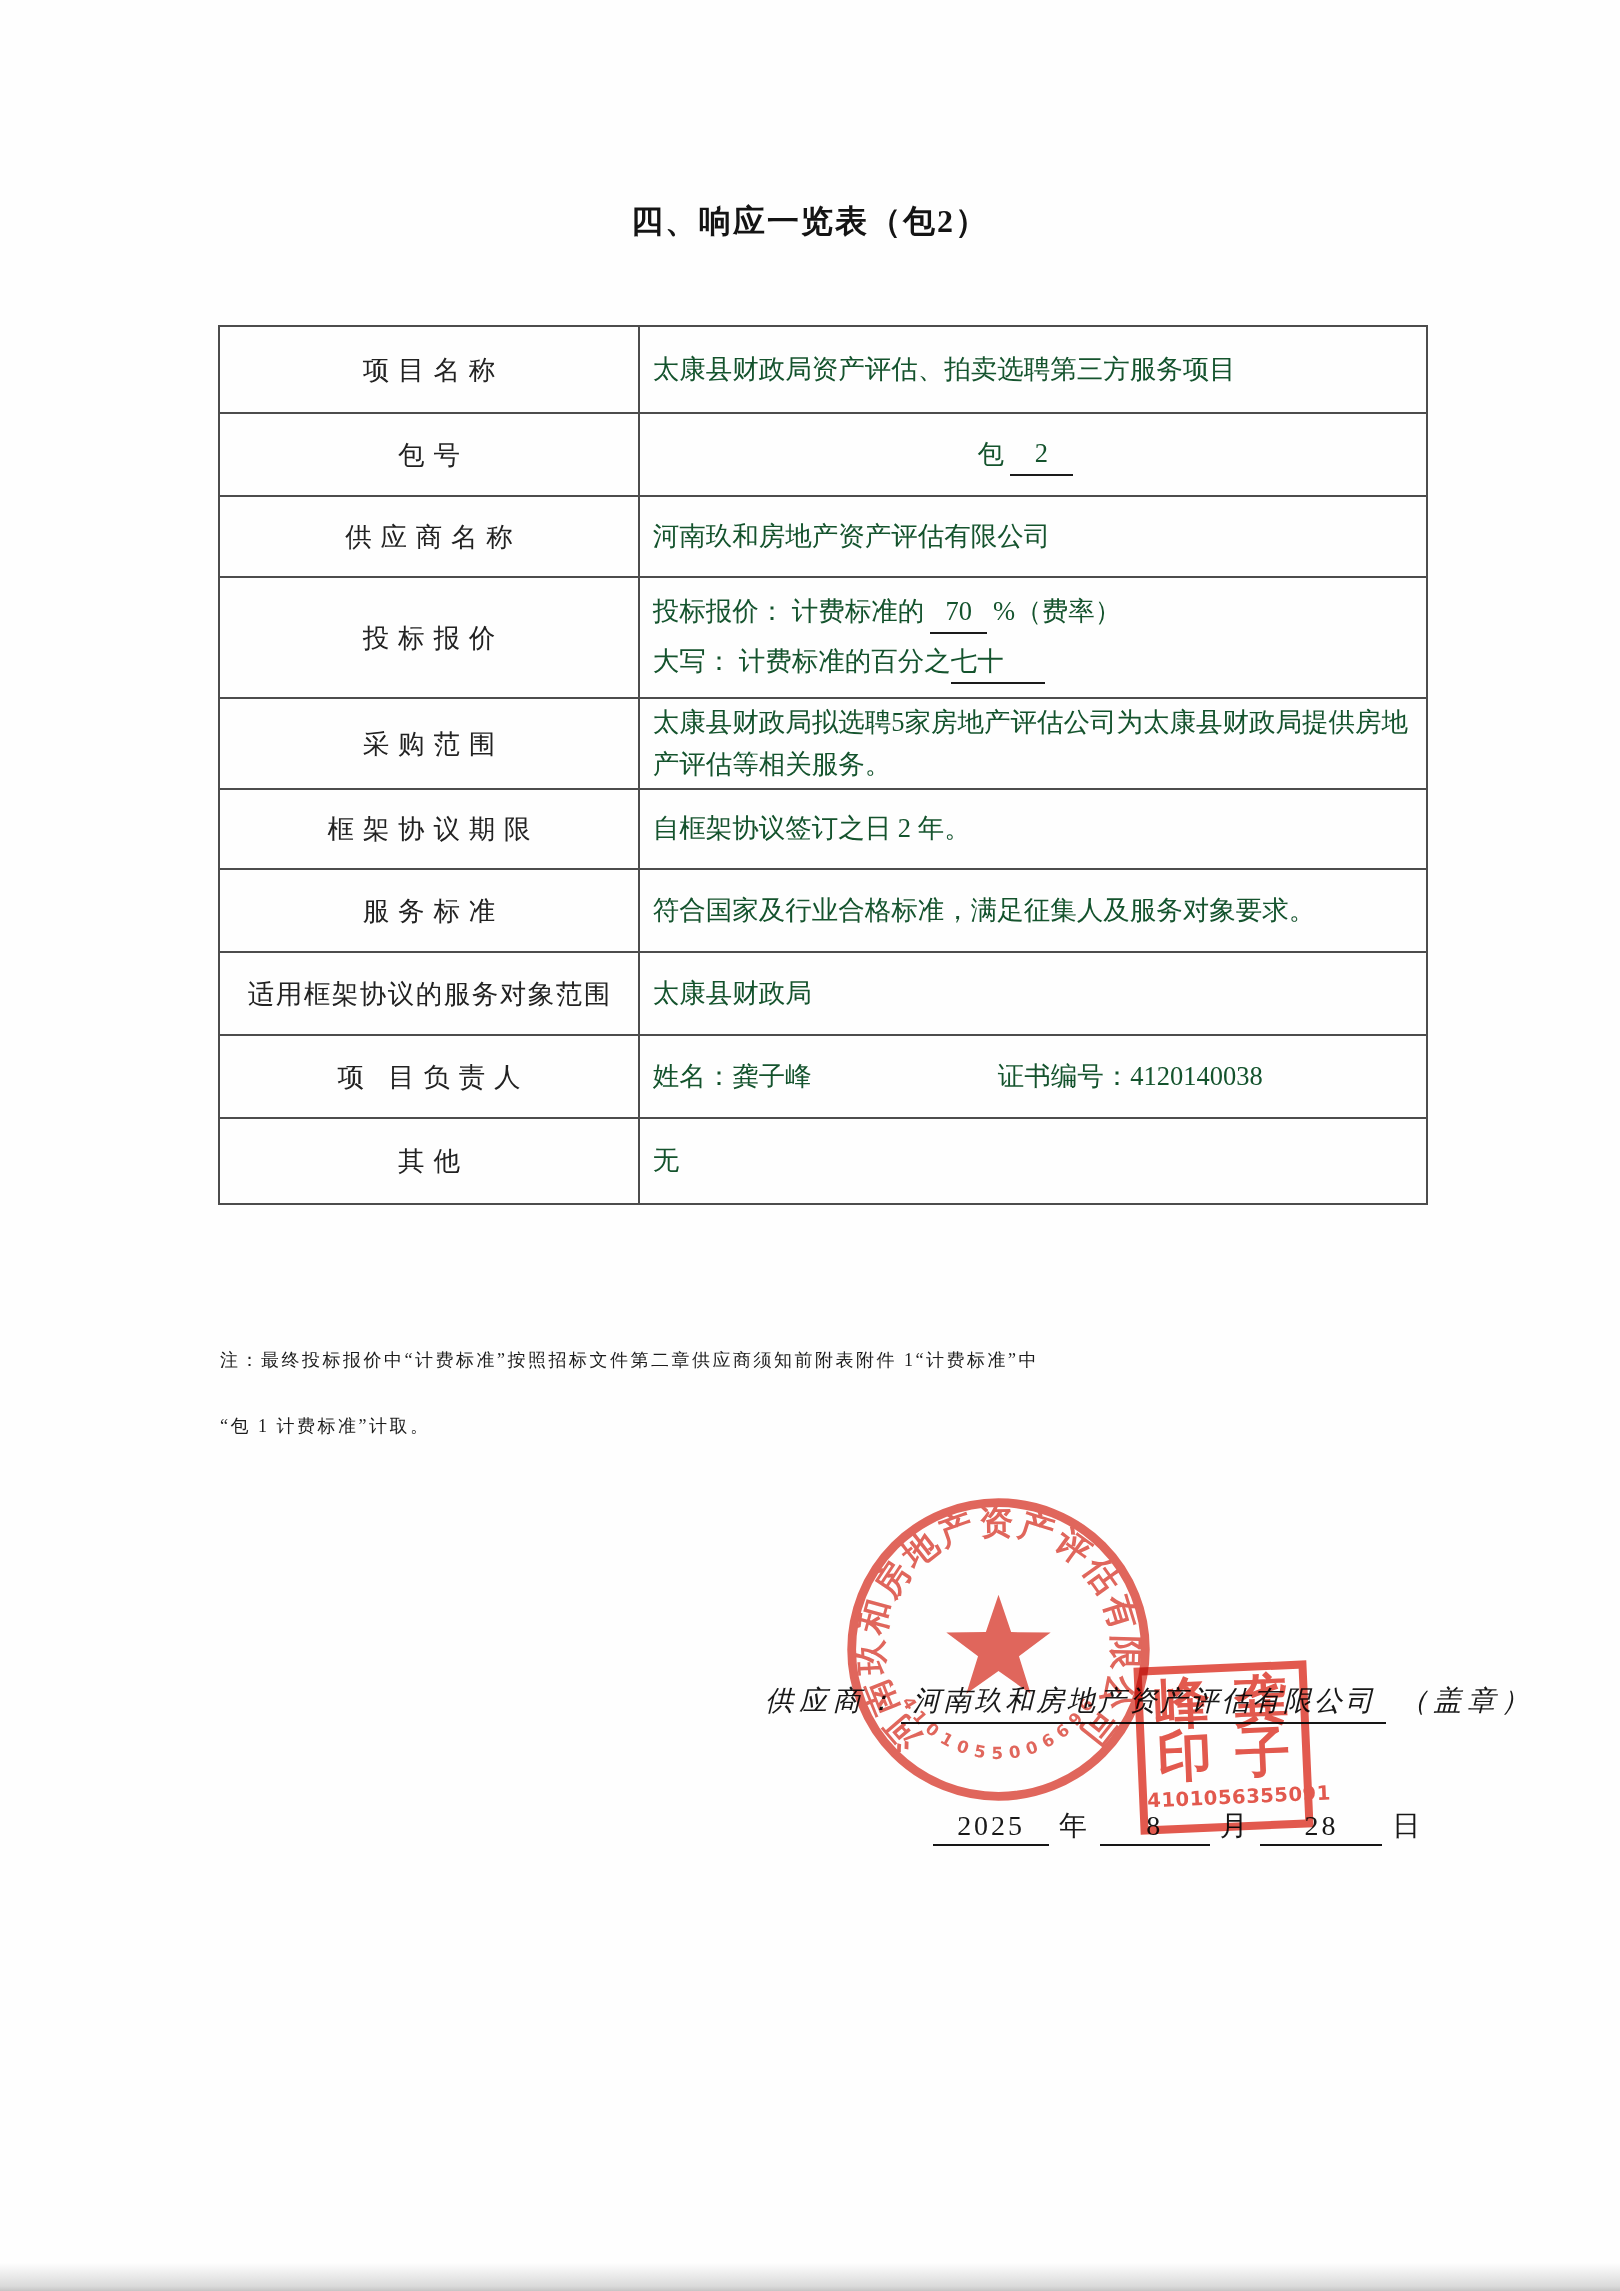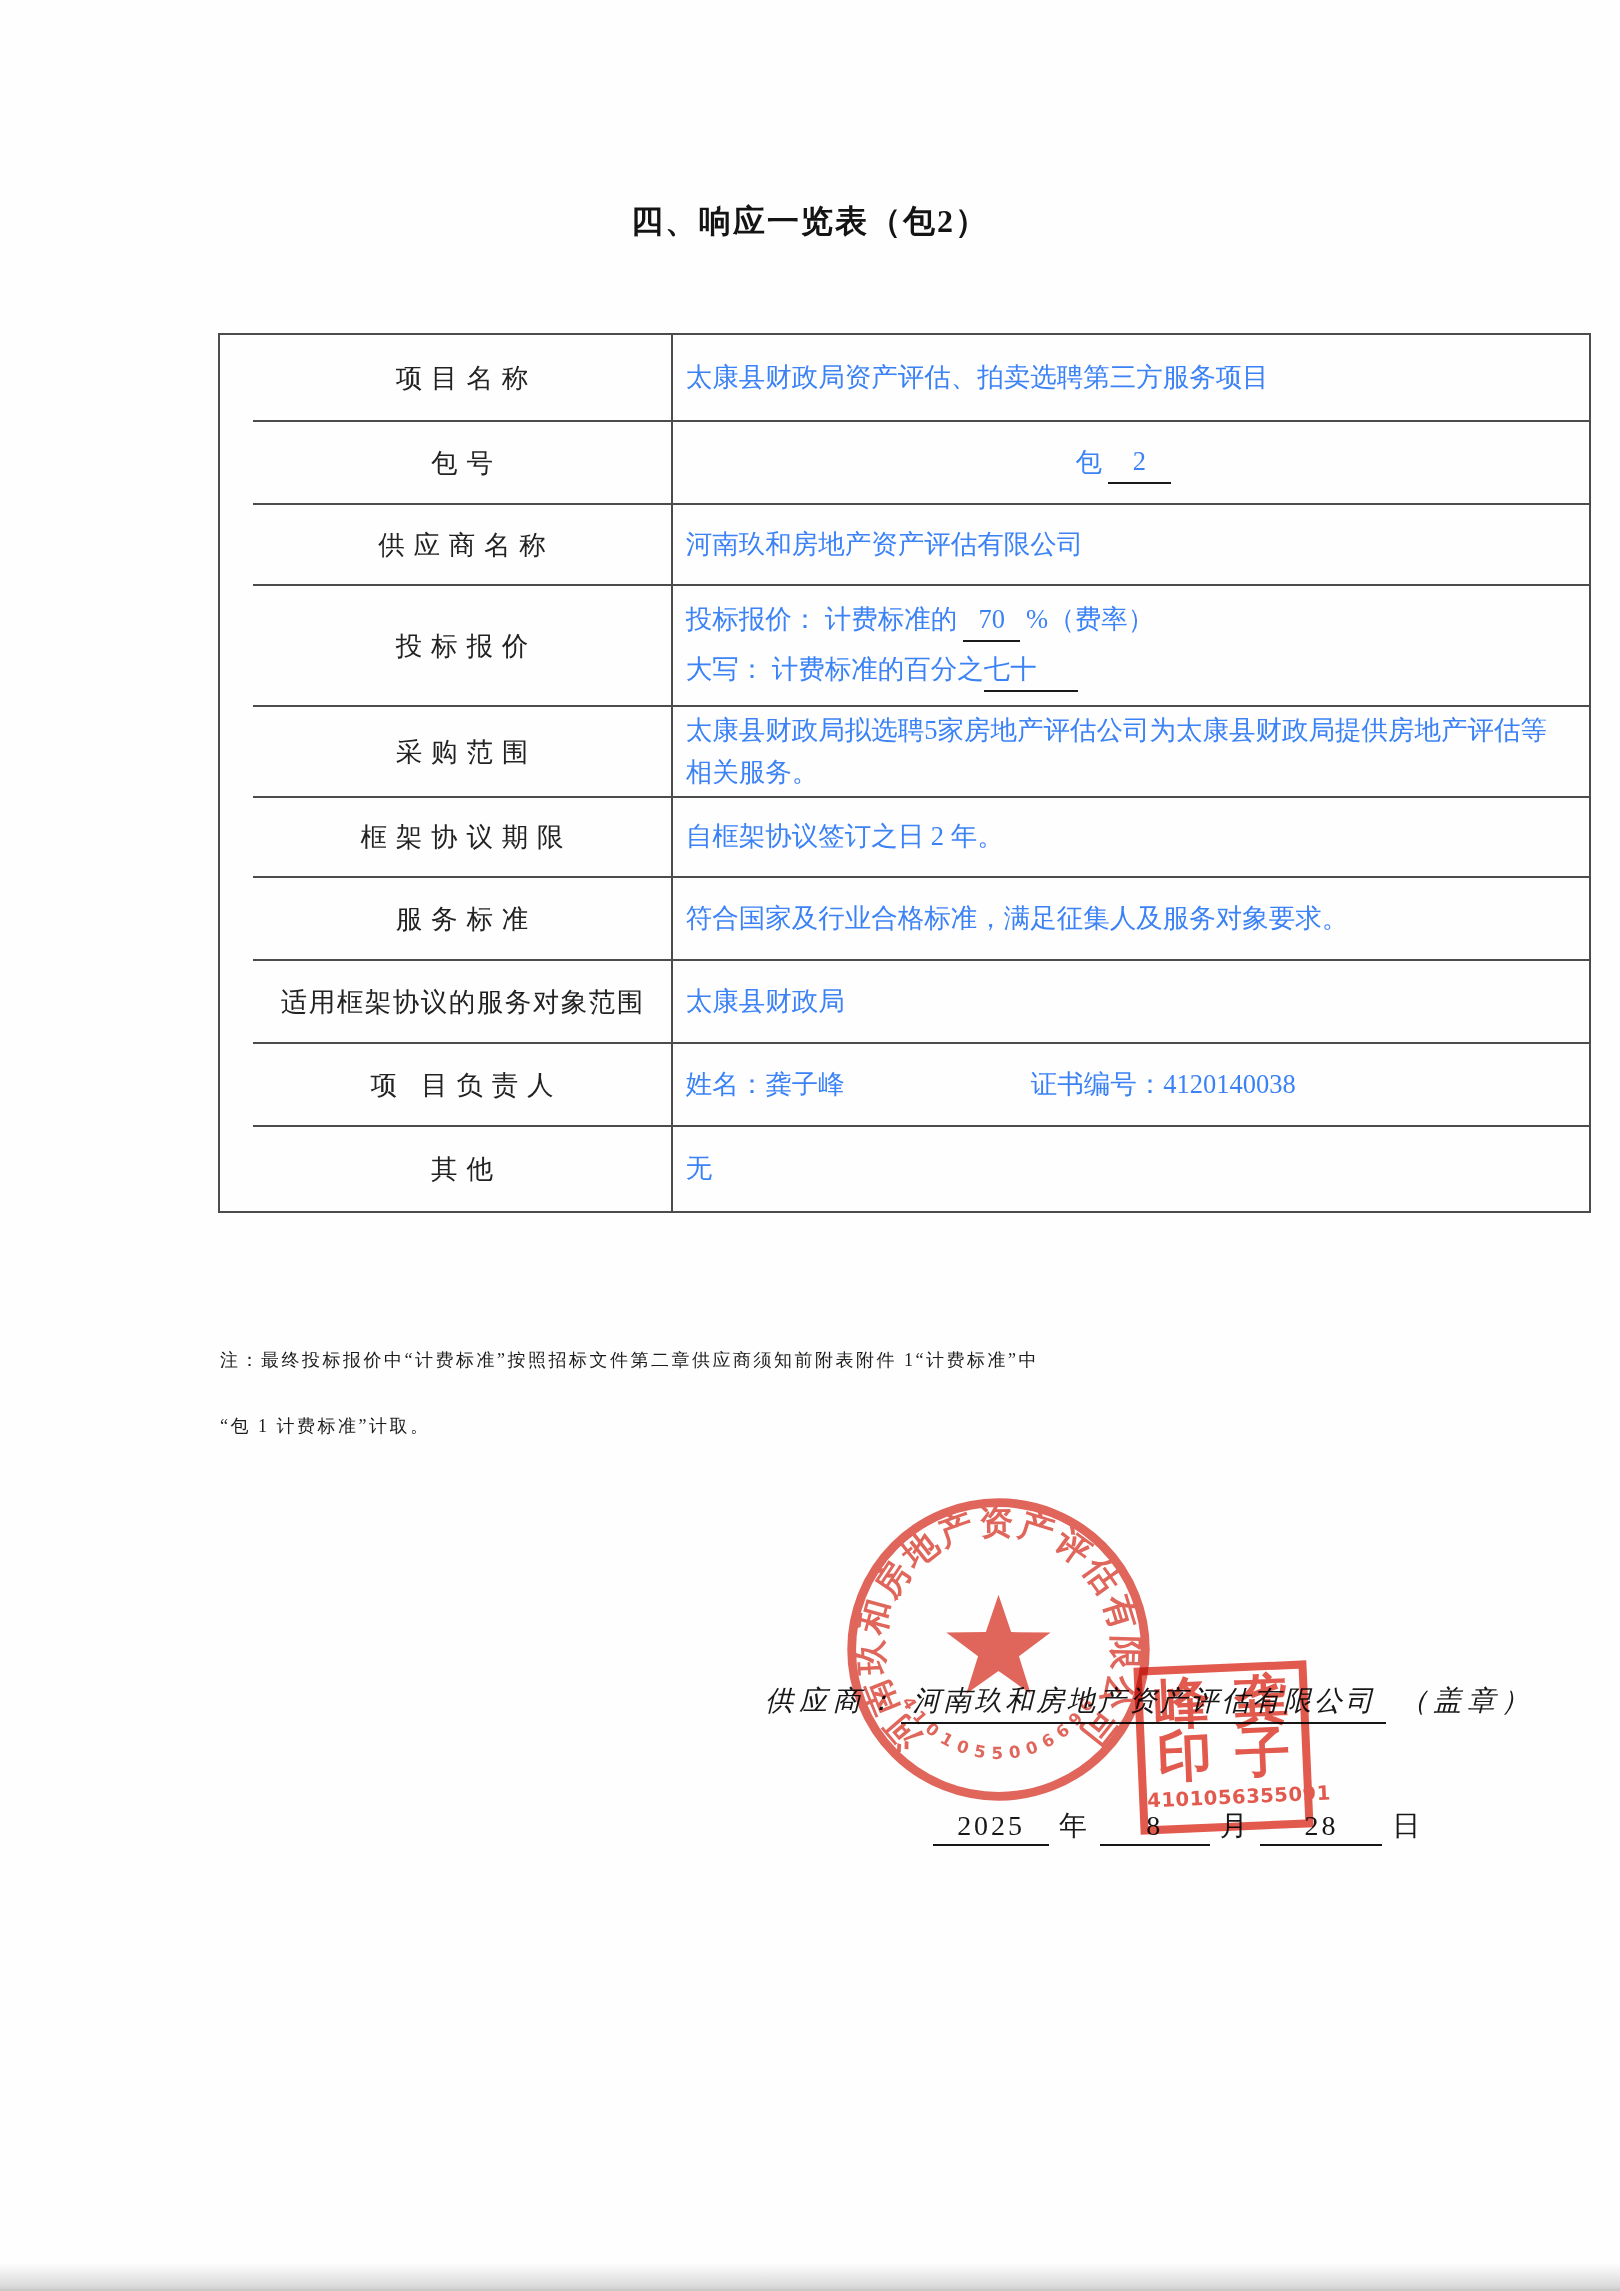--- a/index.html
+++ b/index.html
@@ -12,41 +12,40 @@
     overflow:hidden;
   }
   
   .doc-title{
     position:absolute;top:200px;left:0;width:100%;
     text-align:center;font-size:32px;font-weight:700;
     letter-spacing:2px;color:#141414;
   }
   
   .resp-table{
-    position:absolute;left:218px;top:333px;width:1373px;
+    position:absolute;left:218px;top:325px;width:1210px;
     display:grid;
     grid-template-columns:420px 1fr;
     grid-template-rows:87px 83px 81px 121px 91px 80px 83px 83px 83px 84px;
     border:2px solid #4c4c4c;
     box-sizing:border-box;
     font-size:26.5px;
-    padding-left:33px;
   }
   .cl{
     border-right:2px solid #4c4c4c;border-bottom:2px solid #4c4c4c;
     display:flex;align-items:center;justify-content:center;
     letter-spacing:8.8px;text-indent:8.8px;color:#222;
     box-sizing:border-box;text-align:center;
   }
   .cl.tight{letter-spacing:1.5px;text-indent:1.5px;padding:0 3.9px;}
   .cr{
     border-bottom:2px solid #4c4c4c;
     display:flex;align-items:center;
     padding:5.9px 15.7px 5.9px 12.7px;box-sizing:border-box;
-    color:#3b82f6;line-height:1.55;
+    color:#14532d;line-height:1.55;
   }
   .resp-table > div:nth-last-child(-n+2){border-bottom:none;}
   .cr.center{justify-content:center;padding-left:0;}
   .cr.col{flex-direction:column;align-items:flex-start;justify-content:space-evenly;}
   .u-num{
     display:inline-block;min-width:63px;text-align:center;
     border-bottom:2px solid #1a1a1a;margin-left:5.9px;
   }
   .u-val{
     display:inline-block;min-width:57px;text-align:center;

